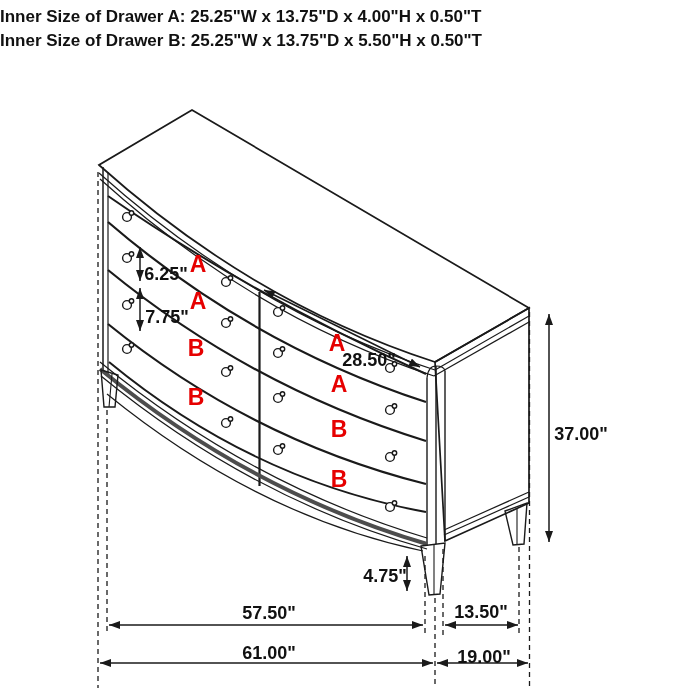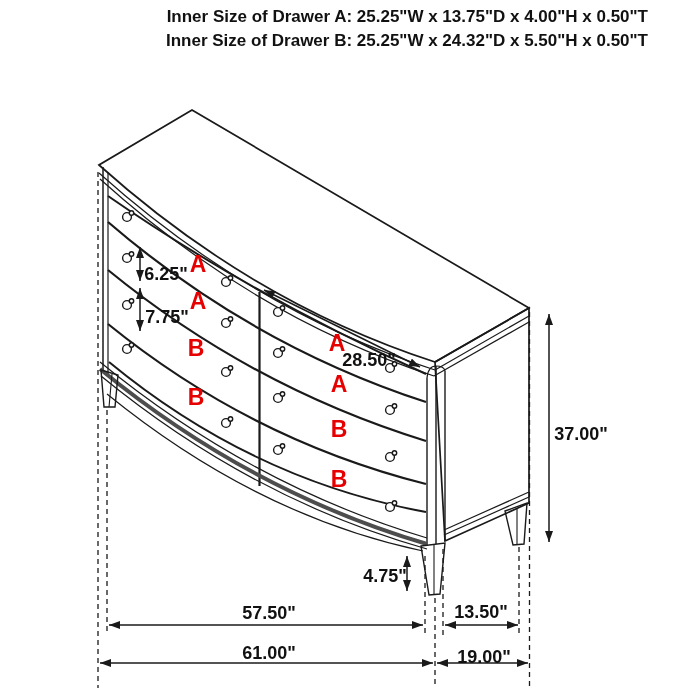--- a/index.html
+++ b/index.html
@@ -1,19 +1,19 @@
 <!DOCTYPE html>
 <html><head>
 <meta charset="utf-8">
 <style>
   html,body{margin:0;padding:0;background:#fff;}
   #stage{position:relative;width:700px;height:700px;background:#ffffff;overflow:hidden;
          font-family:"Liberation Sans",sans-serif;}
   #drawing{position:absolute;left:0;top:0;}
-  .title{position:absolute;left:0;top:5px;width:648px;text-align:right;
+  .title{position:absolute;left:0;top:5px;width:648px;text-align:left;
          font-size:17px;font-weight:bold;color:#111;line-height:24px;white-space:nowrap;}
   .lbl{position:absolute;transform:translate(-50%,-50%);font-weight:bold;font-size:18px;
        color:#111;white-space:nowrap;}
   .red{color:#e60000;font-size:23px;}
   svg .ln{stroke:#1a1a1a;fill:none;}
 </style>
 </head>
 <body>
 
 <div id="stage">
@@ -167,21 +167,21 @@
       <path d="M549,314 L549,542"></path>
       <path d="M109,625 L423,625"></path>
       <path d="M445,625 L518,625"></path>
       <path d="M100,663 L433,663"></path>
       <path d="M437,663 L528,663"></path>
     </g>
   </svg>
 
   <div class="title">
     <div>Inner Size of Drawer A: 25.25"W x 13.75"D x 4.00"H x 0.50"T</div>
-    <div>Inner Size of Drawer B: 25.25"W x 24.32"D x 5.50"H x 0.50"T</div>
+    <div>Inner Size of Drawer B: 25.25"W x 13.75"D x 5.50"H x 0.50"T</div>
   </div>
 
   <div class="lbl red" style="left:198px;top:264px;">A</div>
   <div class="lbl red" style="left:198px;top:301px;">A</div>
   <div class="lbl red" style="left:196px;top:348px;">B</div>
   <div class="lbl red" style="left:196px;top:397px;">B</div>
   <div class="lbl red" style="left:337px;top:343px;">A</div>
   <div class="lbl red" style="left:339px;top:384px;">A</div>
   <div class="lbl red" style="left:339px;top:429px;">B</div>
   <div class="lbl red" style="left:339px;top:479px;">B</div>

